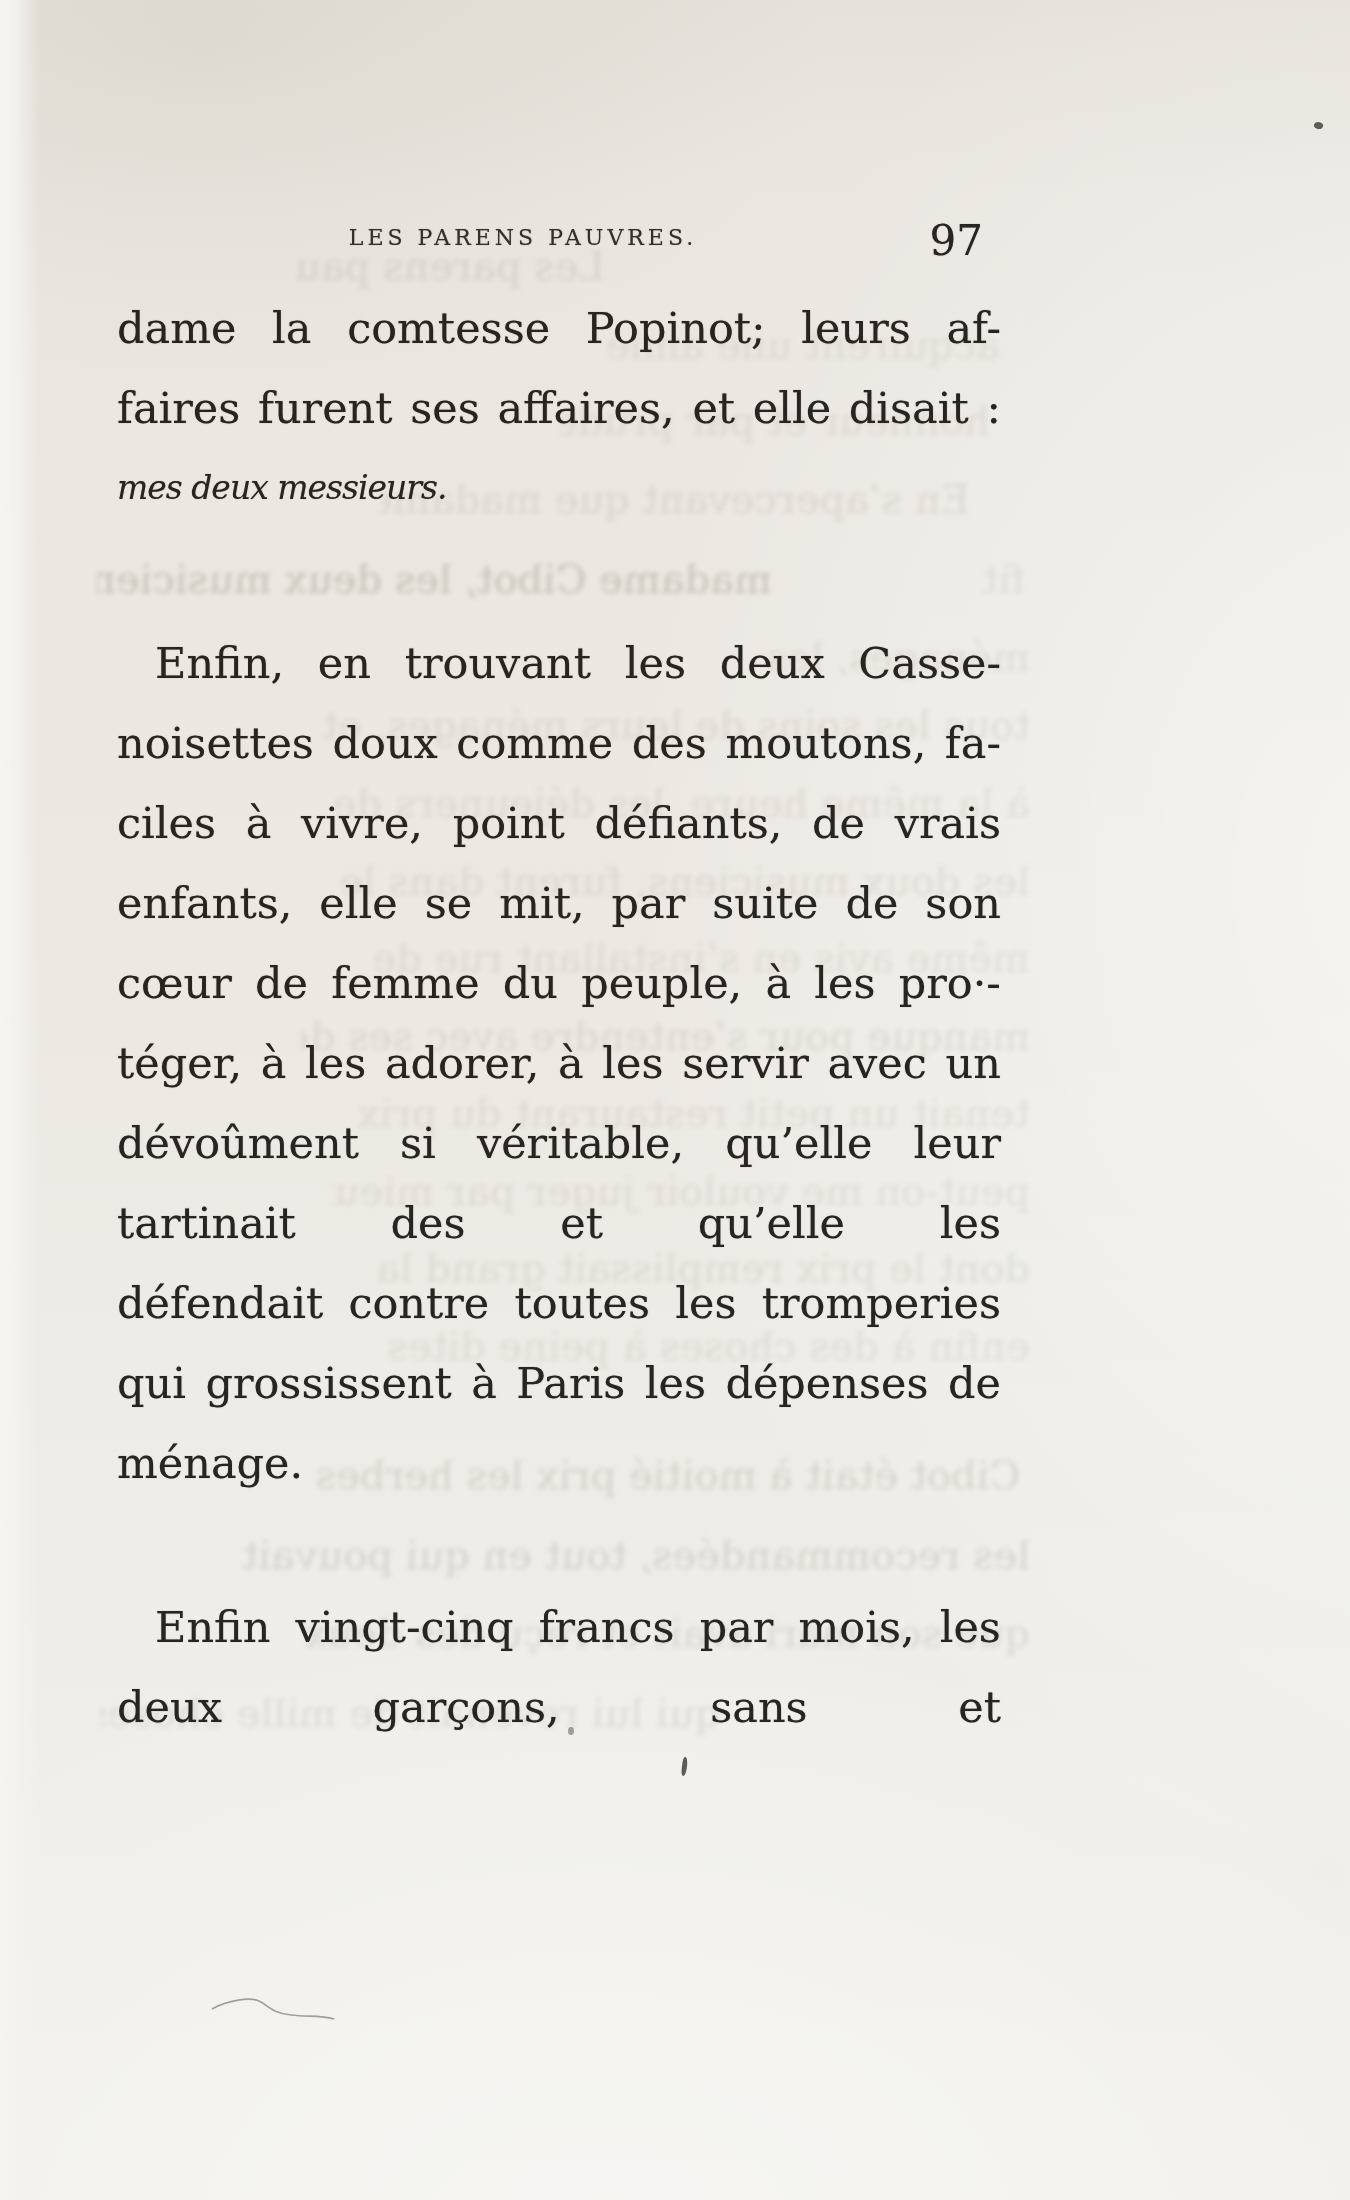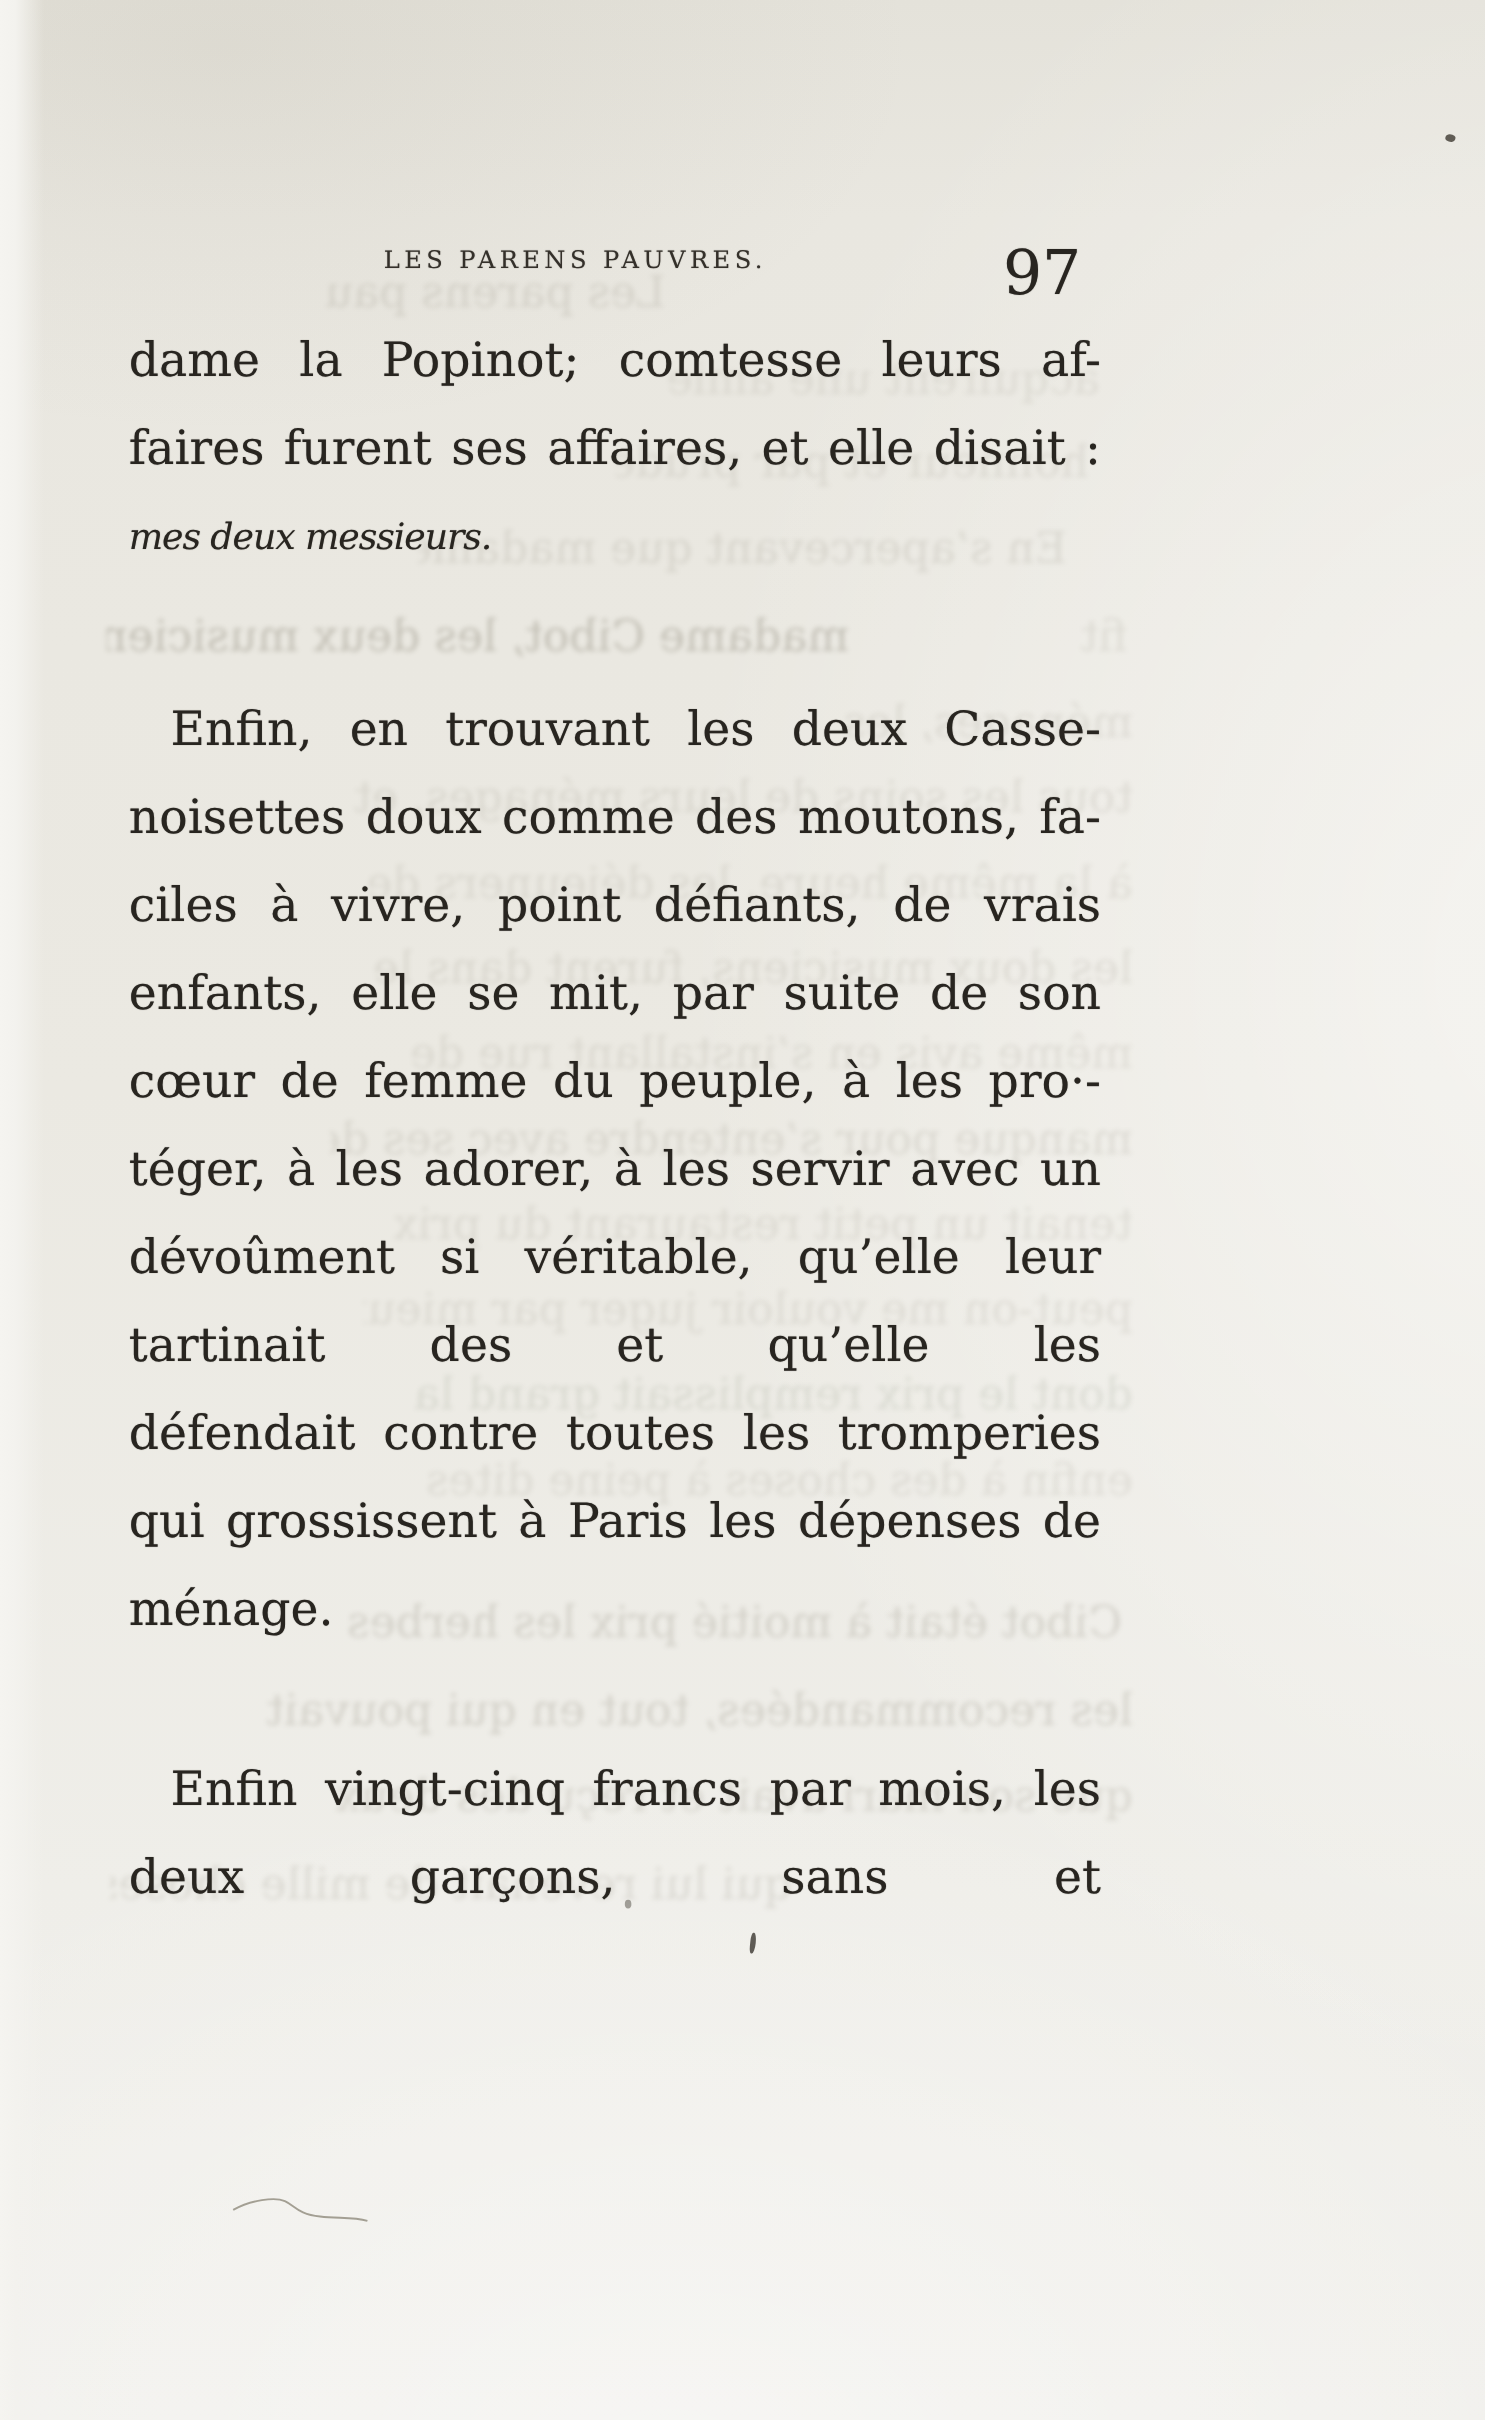--- a/index.html
+++ b/index.html
@@ -22,21 +22,21 @@
   
   .page-header{position:absolute;left:117px;top:216px;width:884px;height:64px;color:#2e2b24;}
   .running-title{
     position:absolute;left:50%;top:9px;
     transform:translateX(calc(-50% - 36px));
     font-size:22px;letter-spacing:4px;white-space:nowrap;
     color:#34302a;text-shadow:0 0 1px rgba(52,48,42,.5);
   }
   .page-number{
     position:absolute;right:18px;top:0px;
-    font-size:56px;color:#282520;text-shadow:0 0 1px rgba(40,37,32,.5);
+    font-size:42px;color:#282520;text-shadow:0 0 1px rgba(40,37,32,.5);
   }
   
   .textblock{
     position:absolute;left:117px;top:288px;width:884px;height:1560px;
     font-size:43px;color:#282520;
     text-shadow:0 0 1px rgba(40,37,32,.48);
     z-index:3;
   }
   .para{position:absolute;left:0;width:884px;}
   .para-0{top:0px;}
@@ -93,22 +93,22 @@
   <header class="page-header">
     <span class="running-title">LES PARENS PAUVRES.</span>
     <span class="page-number">97</span>
   </header>
 
   <main class="textblock" id="textblock">
       <div class="para para-0">
         <div class="line just">
           <span>dame</span>
           <span>la</span>
+          <span>comtesse</span>
           <span>Popinot;</span>
-          <span>comtesse</span>
           <span>leurs</span>
           <span>af-</span>
         </div>
         <div class="line just">
           <span>faires</span>
           <span>furent</span>
           <span>ses</span>
           <span>affaires,</span>
           <span>et</span>
           <span>elle</span>

